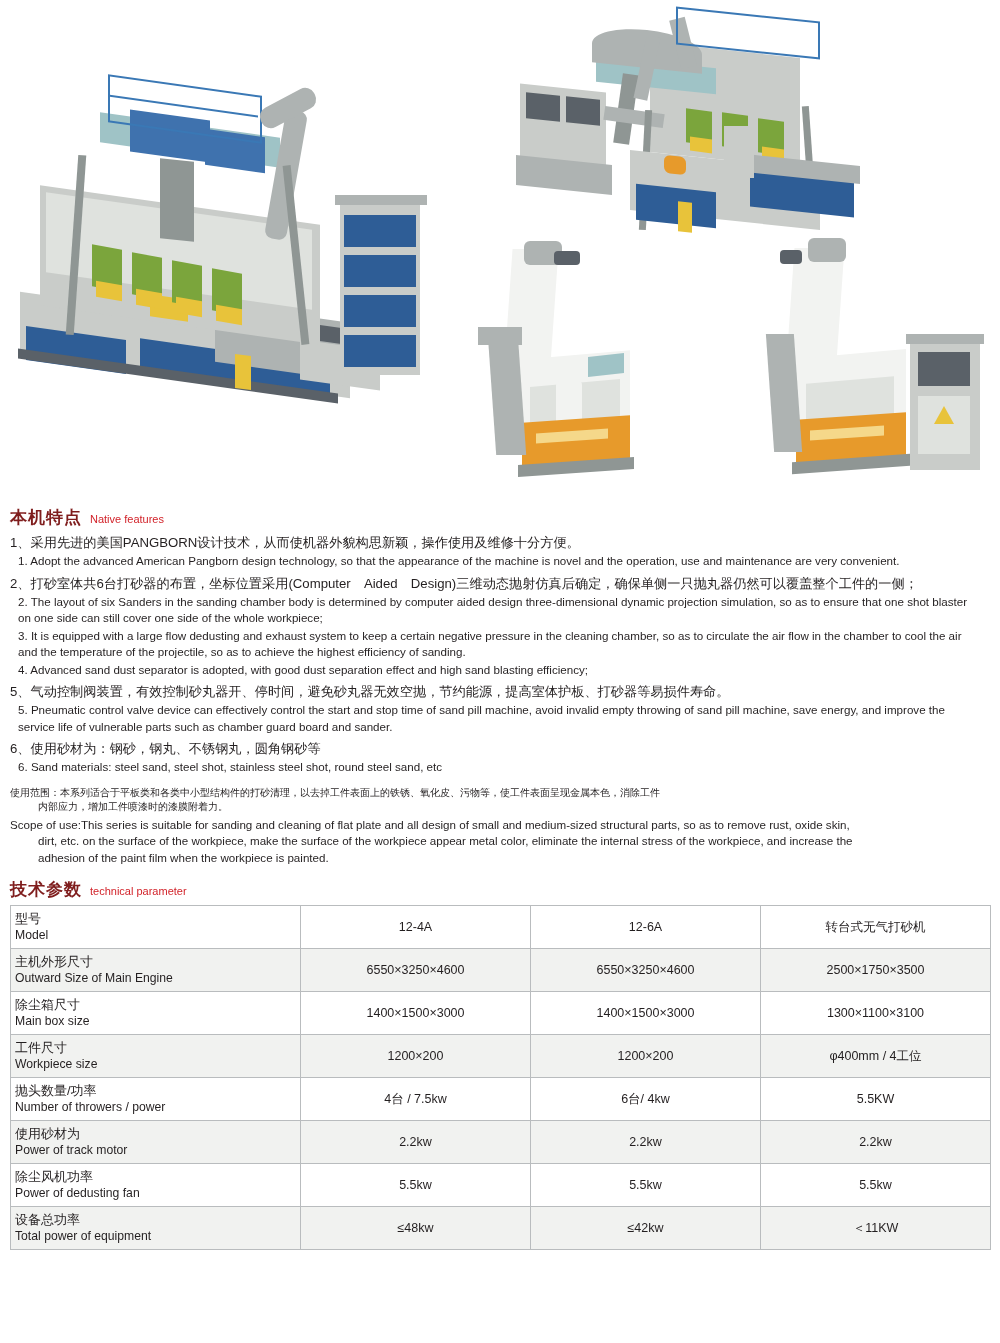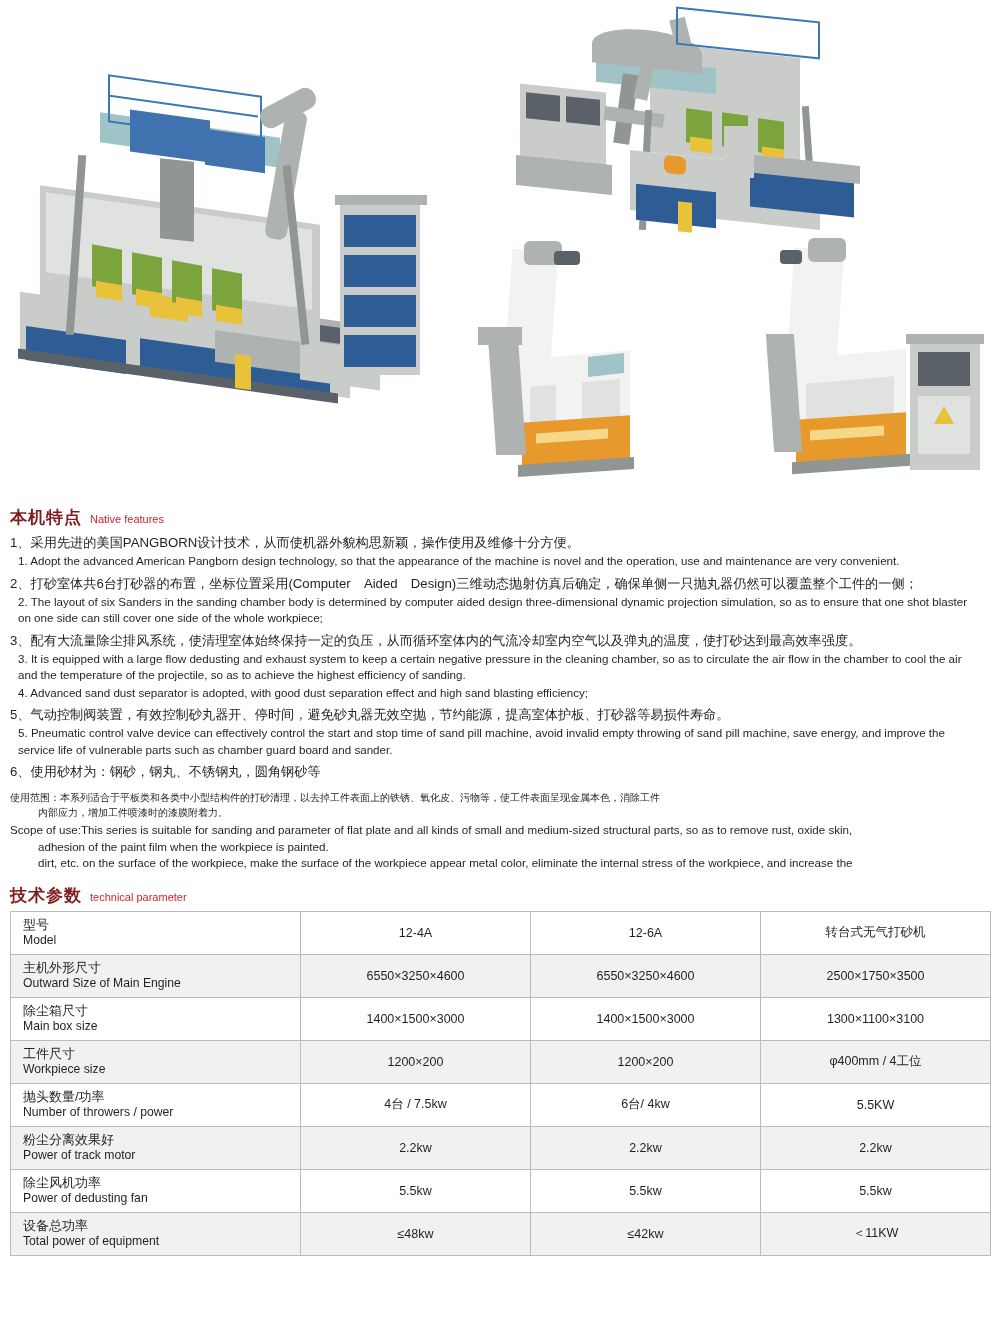--- a/index.html
+++ b/index.html
@@ -103,21 +103,21 @@
     border-collapse: collapse;
     table-layout: fixed;
   }
   table.params td {
     border: 1px solid #b9bcbe;
     height: 40px;
     vertical-align: middle;
     font-size: 12.5px;
   }
   table.params td.lbl {
-    padding-left: 12px;
+    padding-left: 4px;
     line-height: 1.25;
     width: 290px;
   }
   table.params td.val {
     text-align: center;
   }
   .lbl .cn { display: block; font-size: 13px; }
   .lbl .en { display: block; font-size: 12.2px; }
   tr.alt td { background: #f1f2f0; }
 </style>
@@ -249,38 +249,38 @@
     <span class="en">Native features</span>
   </div>
 
   <div class="features">
     <p class="feat-cn">1、采用先进的美国PANGBORN设计技术，从而使机器外貌构思新颖，操作使用及维修十分方便。</p>
     <p class="feat-en">1. Adopt the advanced American Pangborn design technology, so that the appearance of the machine is novel and the operation, use and maintenance are very convenient.</p>
 
     <p class="feat-cn">2、打砂室体共6台打砂器的布置，坐标位置采用(Computer　Aided　Design)三维动态抛射仿真后确定，确保单侧一只抛丸器仍然可以覆盖整个工件的一侧；</p>
     <p class="feat-en">2. The layout of six Sanders in the sanding chamber body is determined by computer aided design three-dimensional dynamic projection simulation, so as to ensure that one shot blaster on one side can still cover one side of the whole workpiece;</p>
 
-    <p class="feat-cn">3、配有大流量除尘排风系统，使清理室体始终保持一定的负压，从而循环室体内的气流冷却室内空气以及弹丸的温度，使打砂达到最高效率强度。</p>
     <p class="feat-en">3. It is equipped with a large flow dedusting and exhaust system to keep a certain negative pressure in the cleaning chamber, so as to circulate the air flow in the chamber to cool the air and the temperature of the projectile, so as to achieve the highest efficiency of sanding.</p>
 
     <p class="feat-en">4. Advanced sand dust separator is adopted, with good dust separation effect and high sand blasting efficiency;</p>
 
     <p class="feat-cn">5、气动控制阀装置，有效控制砂丸器开、停时间，避免砂丸器无效空抛，节约能源，提高室体护板、打砂器等易损件寿命。</p>
     <p class="feat-en">5. Pneumatic control valve device can effectively control the start and stop time of sand pill machine, avoid invalid empty throwing of sand pill machine, save energy, and improve the service life of vulnerable parts such as chamber guard board and sander.</p>
 
     <p class="feat-cn">6、使用砂材为：钢砂，钢丸、不锈钢丸，圆角钢砂等</p>
+    <p class="feat-en">6. Sand materials: steel sand, steel shot, stainless steel shot, round steel sand, etc</p>
 
     <p class="scope-cn">
       <span>使用范围：本系列适合于平板类和各类中小型结构件的打砂清理，以去掉工件表面上的铁锈、氧化皮、污物等，使工件表面呈现金属本色，消除工件</span>
       <span class="ind">内部应力，增加工件喷漆时的漆膜附着力。</span>
     </p>
     <p class="scope-en">
-      <span>Scope of use:This series is suitable for sanding and parameter of flat plate and all kinds of small and medium-sized structural parts, so as to remove rust, oxide skin,</span>
+      <span>Scope of use:This series is suitable for sanding and cleaning of flat plate and all design of small and medium-sized structural parts, so as to remove rust, oxide skin,</span>
+      <span class="ind">dirt, etc. on the surface of the workpiece, make the surface of the workpiece appear metal color, eliminate the internal stress of the workpiece, and increase the</span>
       <span class="ind">adhesion of the paint film when the workpiece is painted.</span>
-      <span class="ind">dirt, etc. on the surface of the workpiece, make the surface of the workpiece appear metal color, eliminate the internal stress of the workpiece, and increase the</span>
     </p>
   </div>
 
   <div class="section-head param-head">
     <span class="cn">技术参数</span>
     <span class="en">technical parameter</span>
   </div>
 
   <table class="params">
     <colgroup>
@@ -335,21 +335,21 @@
           <span class="cn">抛头数量/功率</span>
           <span class="en">Number of throwers / power</span>
         </td>
         <td class="val">4台 / 7.5kw</td>
         <td class="val">6台/ 4kw</td>
         <td class="val">5.5KW</td>
       </tr>
 
       <tr class="alt">
         <td class="lbl">
-          <span class="cn">粉尘分离效果好</span>
+          <span class="cn">使用砂材为</span>
           <span class="en">Power of track motor</span>
         </td>
         <td class="val">2.2kw</td>
         <td class="val">2.2kw</td>
         <td class="val">2.2kw</td>
       </tr>
 
       <tr>
         <td class="lbl">
           <span class="cn">除尘风机功率</span>

